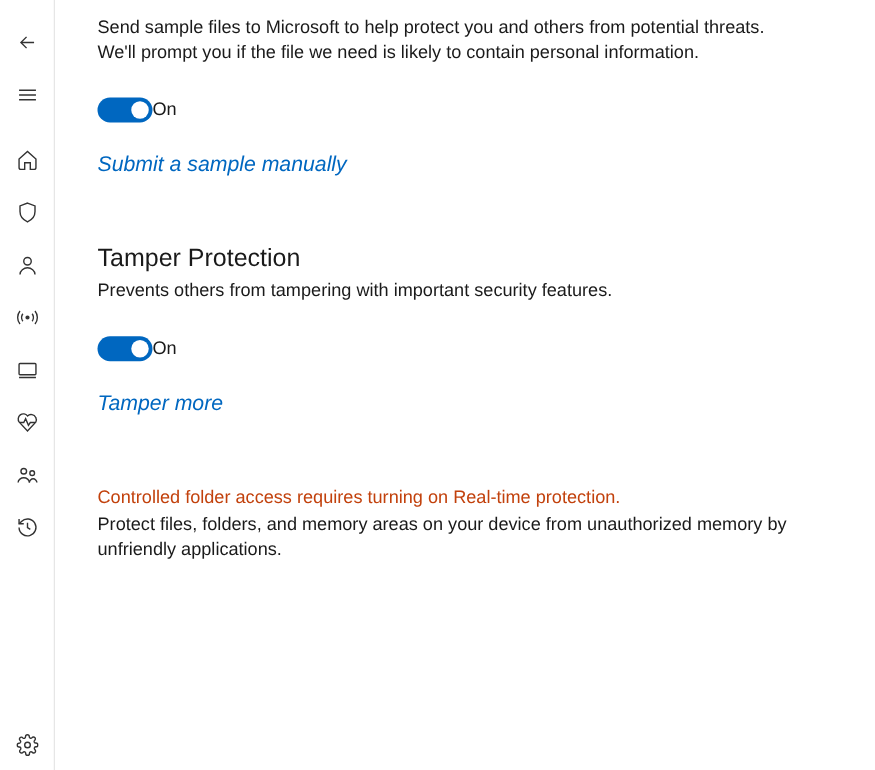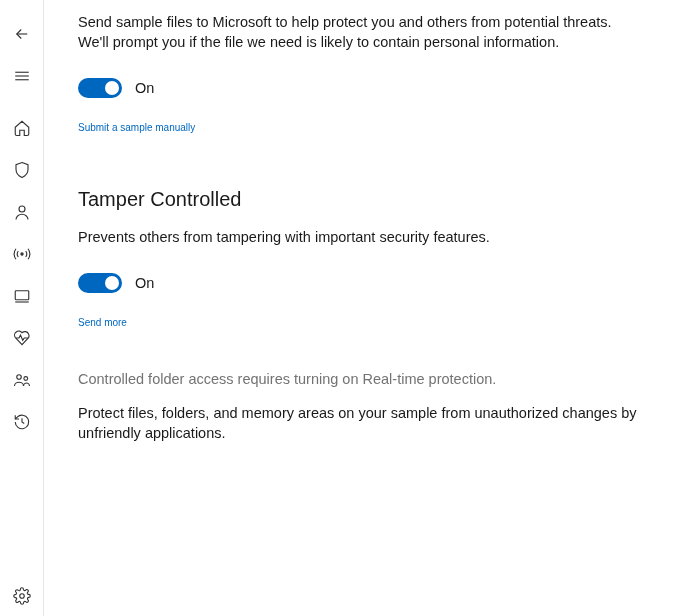--- a/index.html
+++ b/index.html
@@ -37,27 +37,27 @@
   .content {
     flex: 1;
     padding: 0 34px 16px 34px;
     overflow: hidden;
   }
   .block { margin-top: 0; }
   .desc {
     font-size: 14.5px;
     color: #1a1a1a;
     line-height: 1.38;
-    margin-top: 16px;
+    margin-top: 4px;
     max-width: 560px;
   }
   .toggle-row {
     display: flex;
     align-items: center;
-    gap: 13px;
+    gap: 0;
     margin-top: 26px;
   }
   .toggle {
     width: 44px;
     height: 20px;
     border-radius: 10px;
     background: #0067c0;
     position: relative;
     cursor: pointer;
   }
@@ -68,35 +68,36 @@
     width: 14px;
     height: 14px;
     border-radius: 50%;
     background: #fff;
   }
   .toggle-label {
     font-size: 14.5px;
   }
   .link {
     color: #0067c0;
-    font-size: 10px;
+    font-size: 17px;
     margin-top: 24px;
     display: inline-block;
     cursor: pointer;
+    font-style: italic;
   }
   .section-heading {
     font-size: 20px;
     font-weight: 400;
     margin-top: 54px;
     color: #1a1a1a;
   }
   .warning {
-    color: #737373;
+    color: #c2410c;
     font-size: 14.5px;
-    margin-top: 42px;
+    margin-top: 57px;
   }
   .first-desc { margin-top: 12px; }
   svg { display: block; }
 </style>
 </head>
 <body>
 
 <div class="sidebar">
   <div class="sidebar-btn">
     <svg width="18" height="18" viewBox="0 0 24 24" fill="none" stroke="currentColor" stroke-width="1.5">
@@ -180,29 +181,29 @@
     <div class="toggle-row">
       <div class="toggle">
         <div class="toggle-knob"></div>
       </div>
       <span class="toggle-label">On</span>
     </div>
     <a class="link">Submit a sample manually</a>
   </div>
 
   <div class="block">
-    <h2 class="section-heading">Tamper Controlled</h2>
+    <h2 class="section-heading">Tamper Protection</h2>
     <p class="desc">Prevents others from tampering with important security features.</p>
     <div class="toggle-row">
       <div class="toggle">
         <div class="toggle-knob"></div>
       </div>
       <span class="toggle-label">On</span>
     </div>
-    <a class="link">Send more</a>
+    <a class="link">Tamper more</a>
   </div>
 
   <div class="block">
     <p class="warning">Controlled folder access requires turning on Real-time protection.</p>
-    <p class="desc">Protect files, folders, and memory areas on your sample from unauthorized changes by unfriendly applications.</p>
+    <p class="desc">Protect files, folders, and memory areas on your device from unauthorized memory by unfriendly applications.</p>
   </div>
 
 </div>
 
 </body></html>

